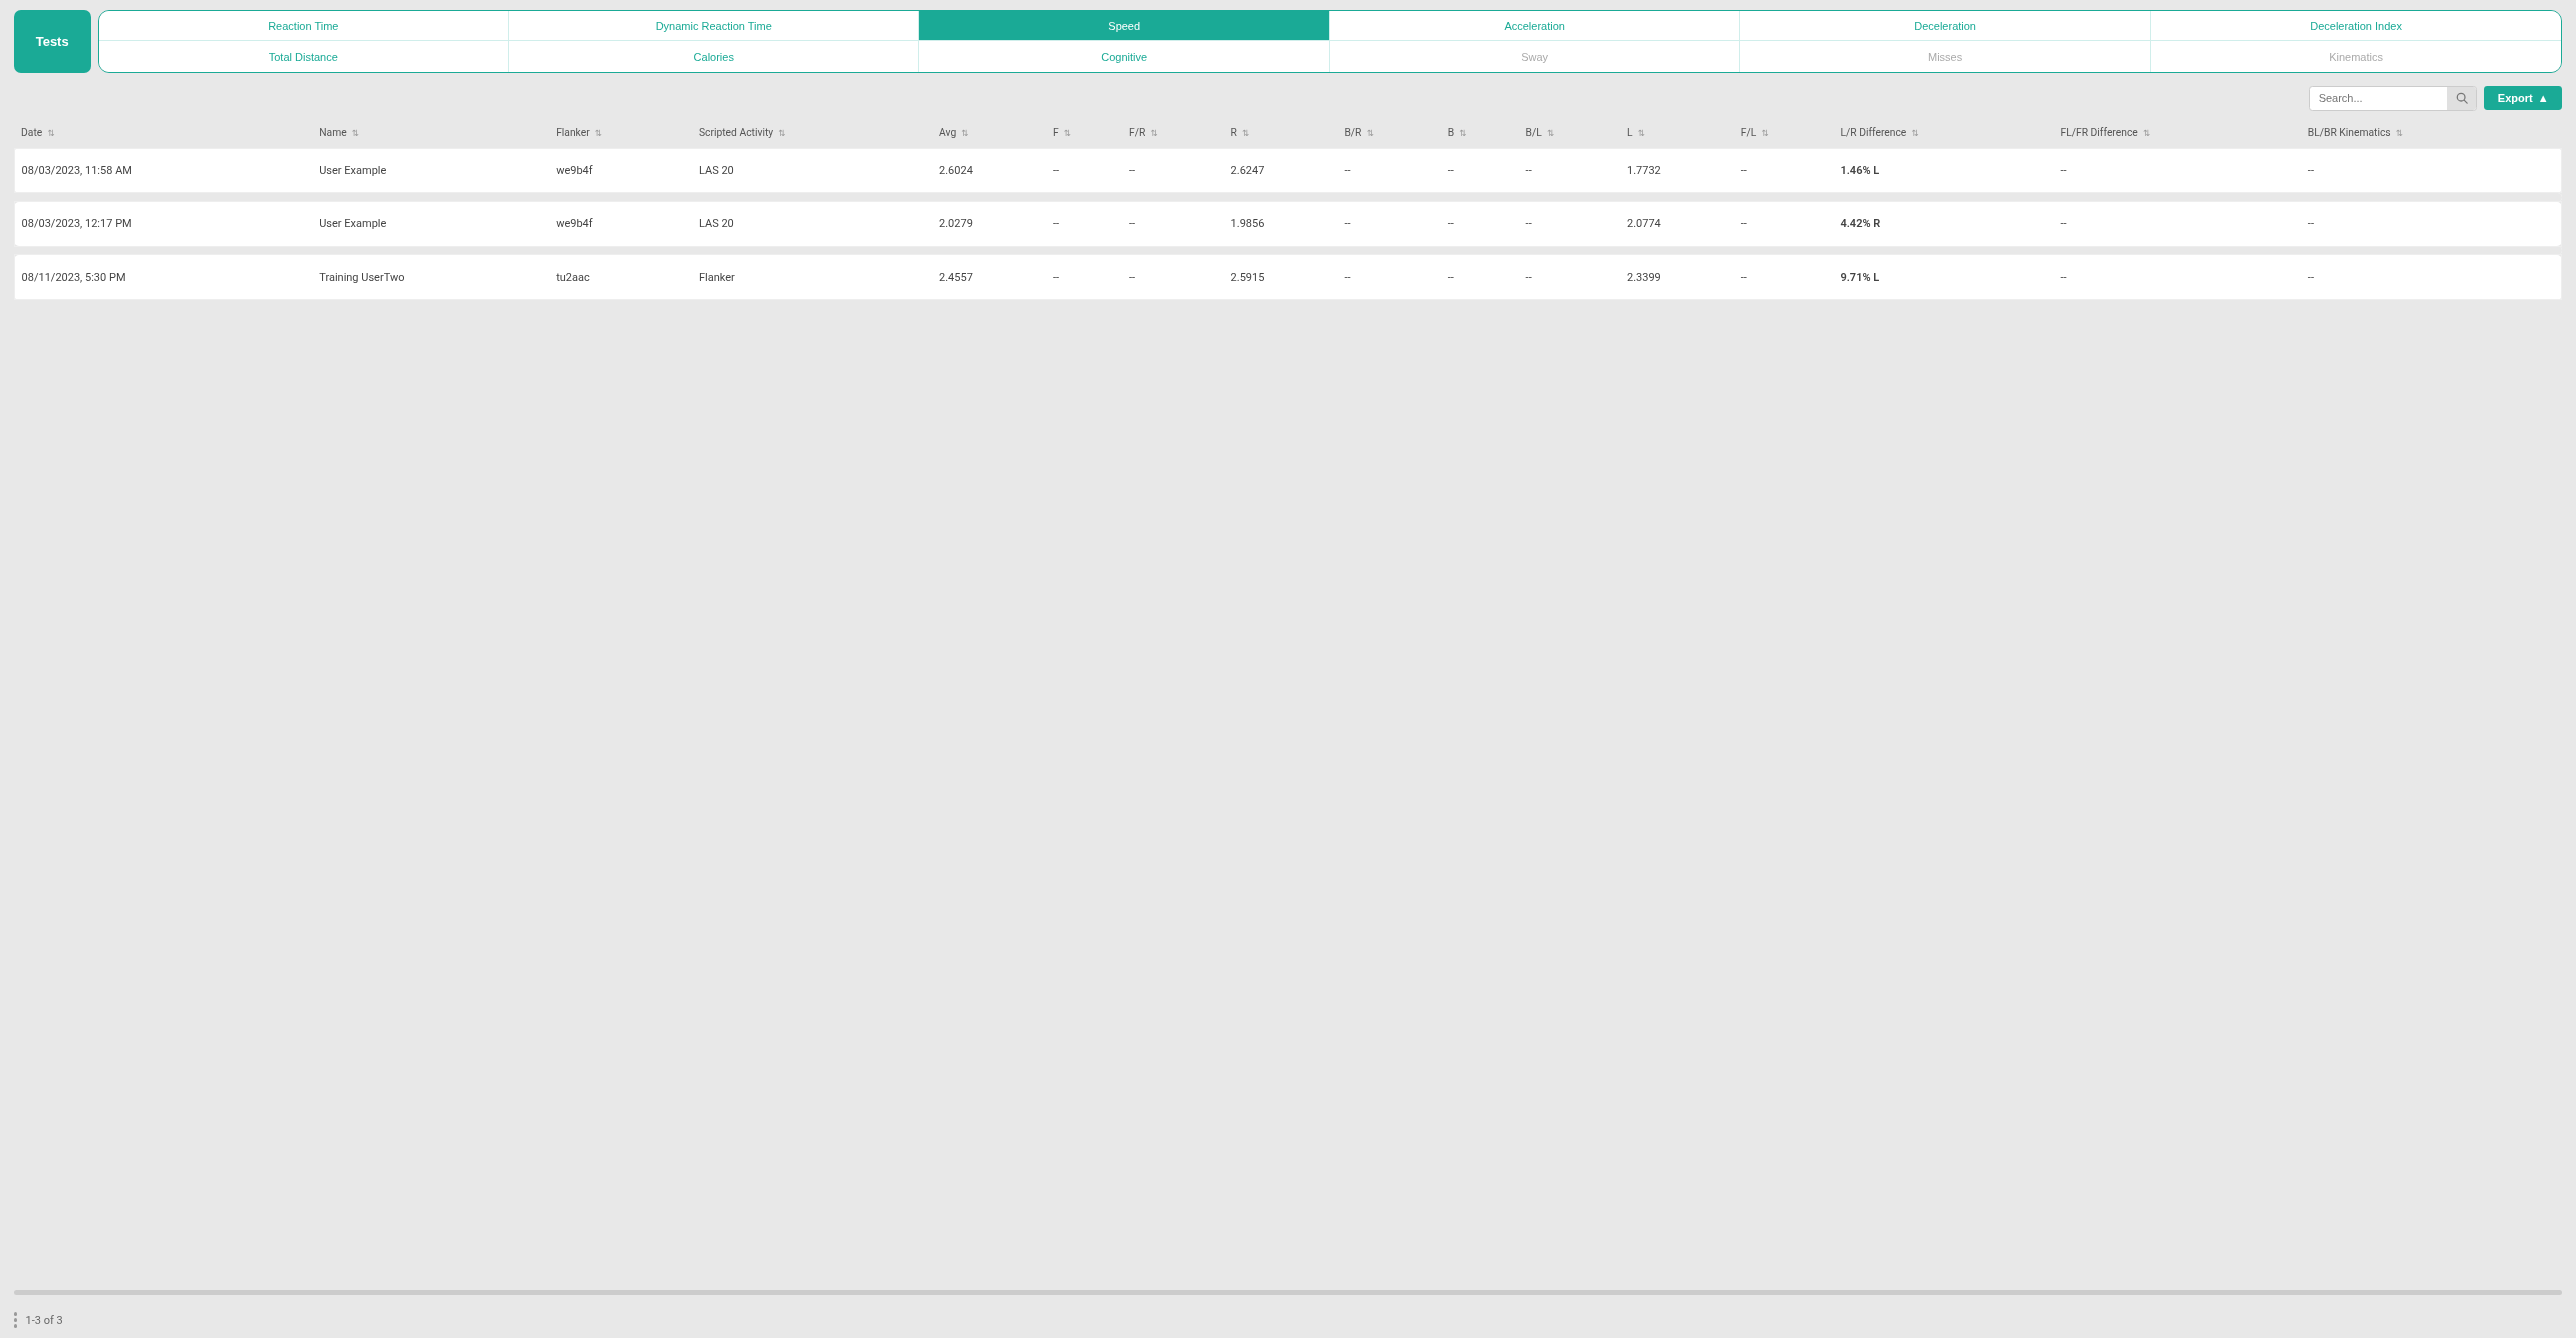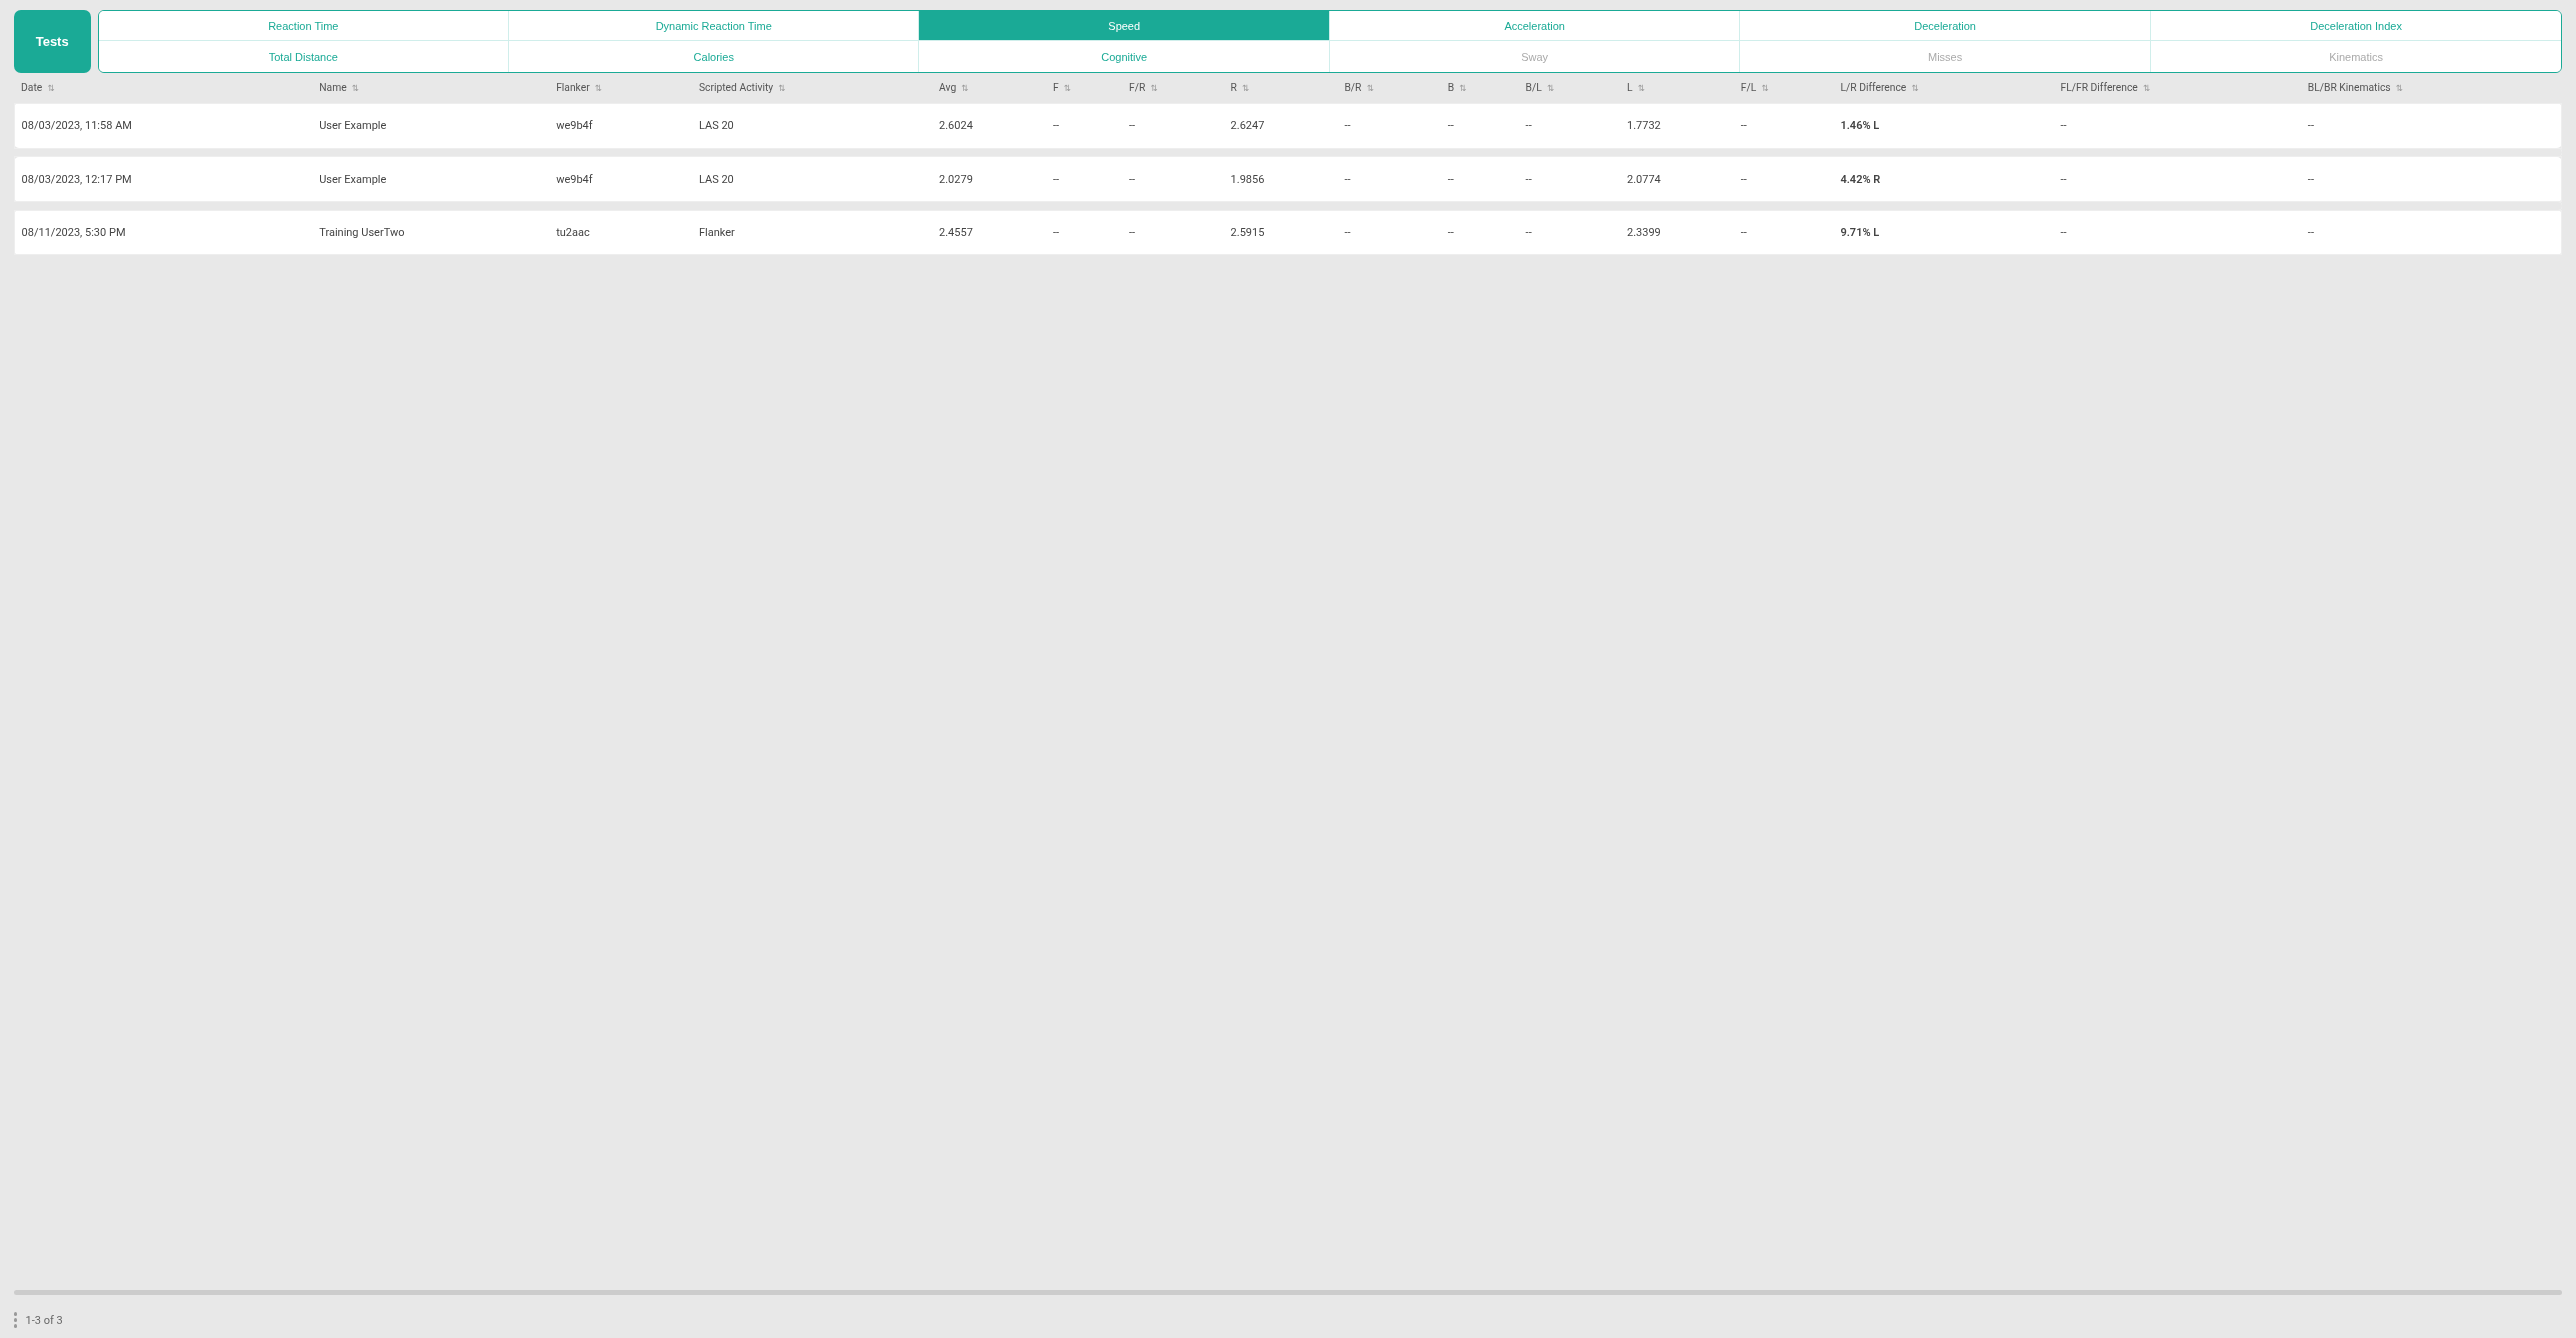--- a/index.html
+++ b/index.html
@@ -43,21 +43,21 @@
       min-height: 58px;
     }
 
     .tabs-grid {
       display: grid;
       grid-template-columns: repeat(6, 1fr);
       grid-template-rows: repeat(2, 1fr);
       flex: 1;
       gap: 0;
       border: 1.3px solid #1aaa96;
-      border-radius: 6px;
+      border-radius: 11px;
       overflow: hidden;
     }
 
     .tab-item {
       display: flex;
       align-items: center;
       justify-content: center;
       padding: 8.6px 6.9px;
       cursor: pointer;
       color: #1aaa96;
@@ -293,20 +293,35 @@
 
       <button class="tab-item">Total Distance</button>
       <button class="tab-item">Calories</button>
       <button class="tab-item">Cognitive</button>
       <button class="tab-item disabled">Sway</button>
       <button class="tab-item disabled">Misses</button>
       <button class="tab-item disabled">Kinematics</button>
     </div>
   </div>
 
+  <div class="toolbar">
+    <div class="search-wrapper">
+      <input class="search-input" type="text" placeholder="Search..." style="">
+      <button class="search-btn">
+        <svg width="12" height="12" viewBox="0 0 14 14" fill="none">
+          <circle cx="6" cy="6" r="4.5" stroke="#777" stroke-width="1.5"></circle>
+          <line x1="9.5" y1="9.5" x2="13" y2="13" stroke="#777" stroke-width="1.5" stroke-linecap="round"></line>
+        </svg>
+      </button>
+    </div>
+    <button class="export-btn">
+      <span>Export</span>
+      <span>▲</span>
+    </button>
+  </div>
 
   <div class="table-container">
     <table class="data-table">
       <thead>
         <tr>
           <th>
             <span>Date</span>
             <span class="sort-icon">⇅</span>
           </th>
           <th>

